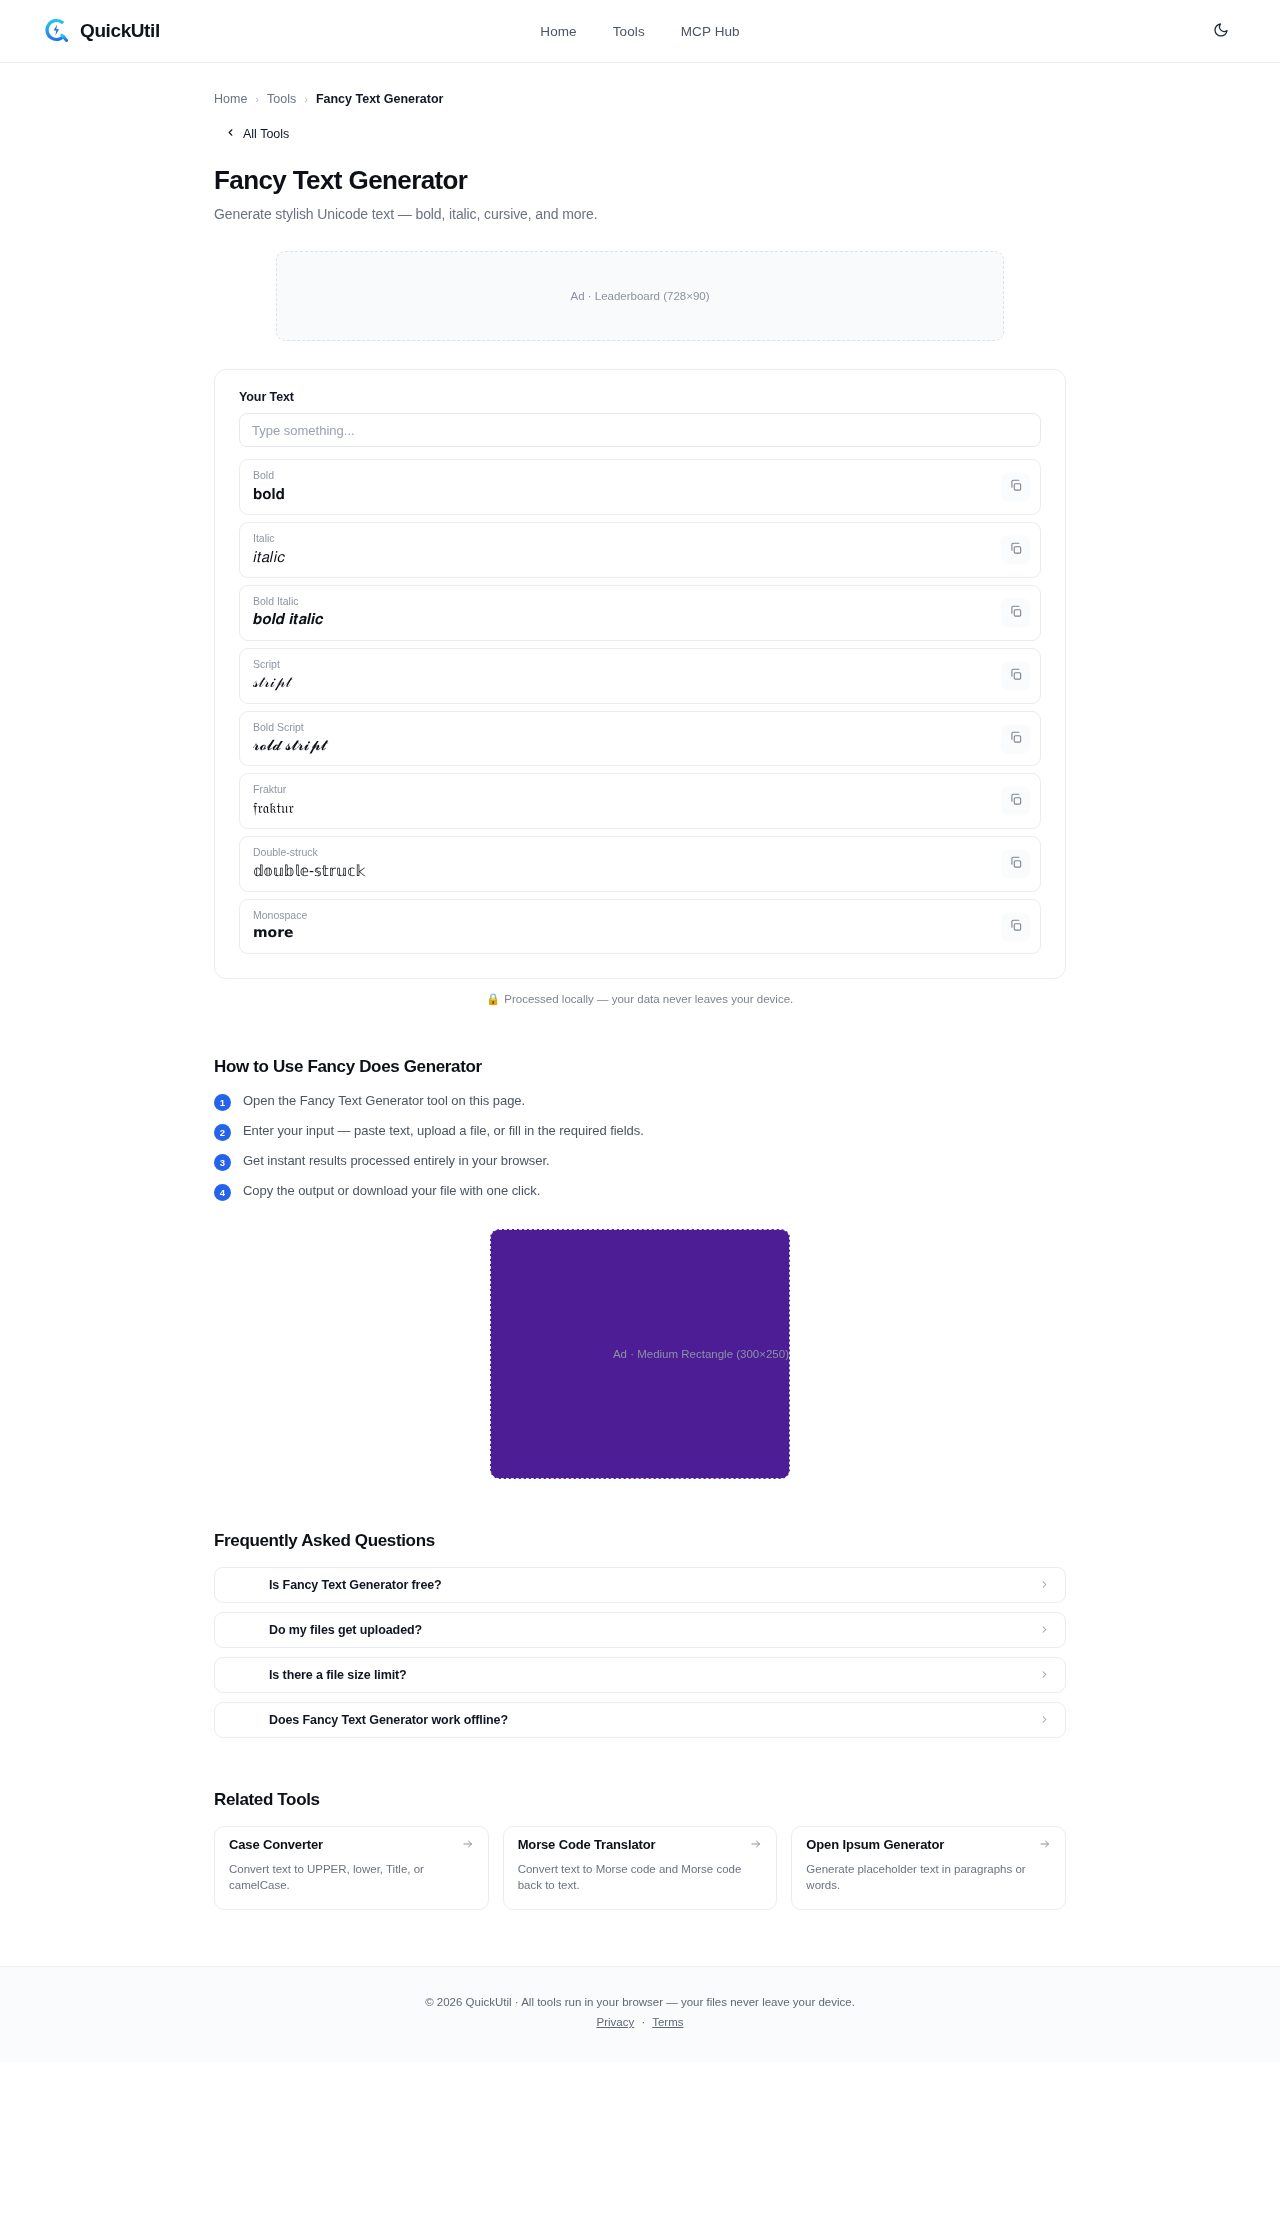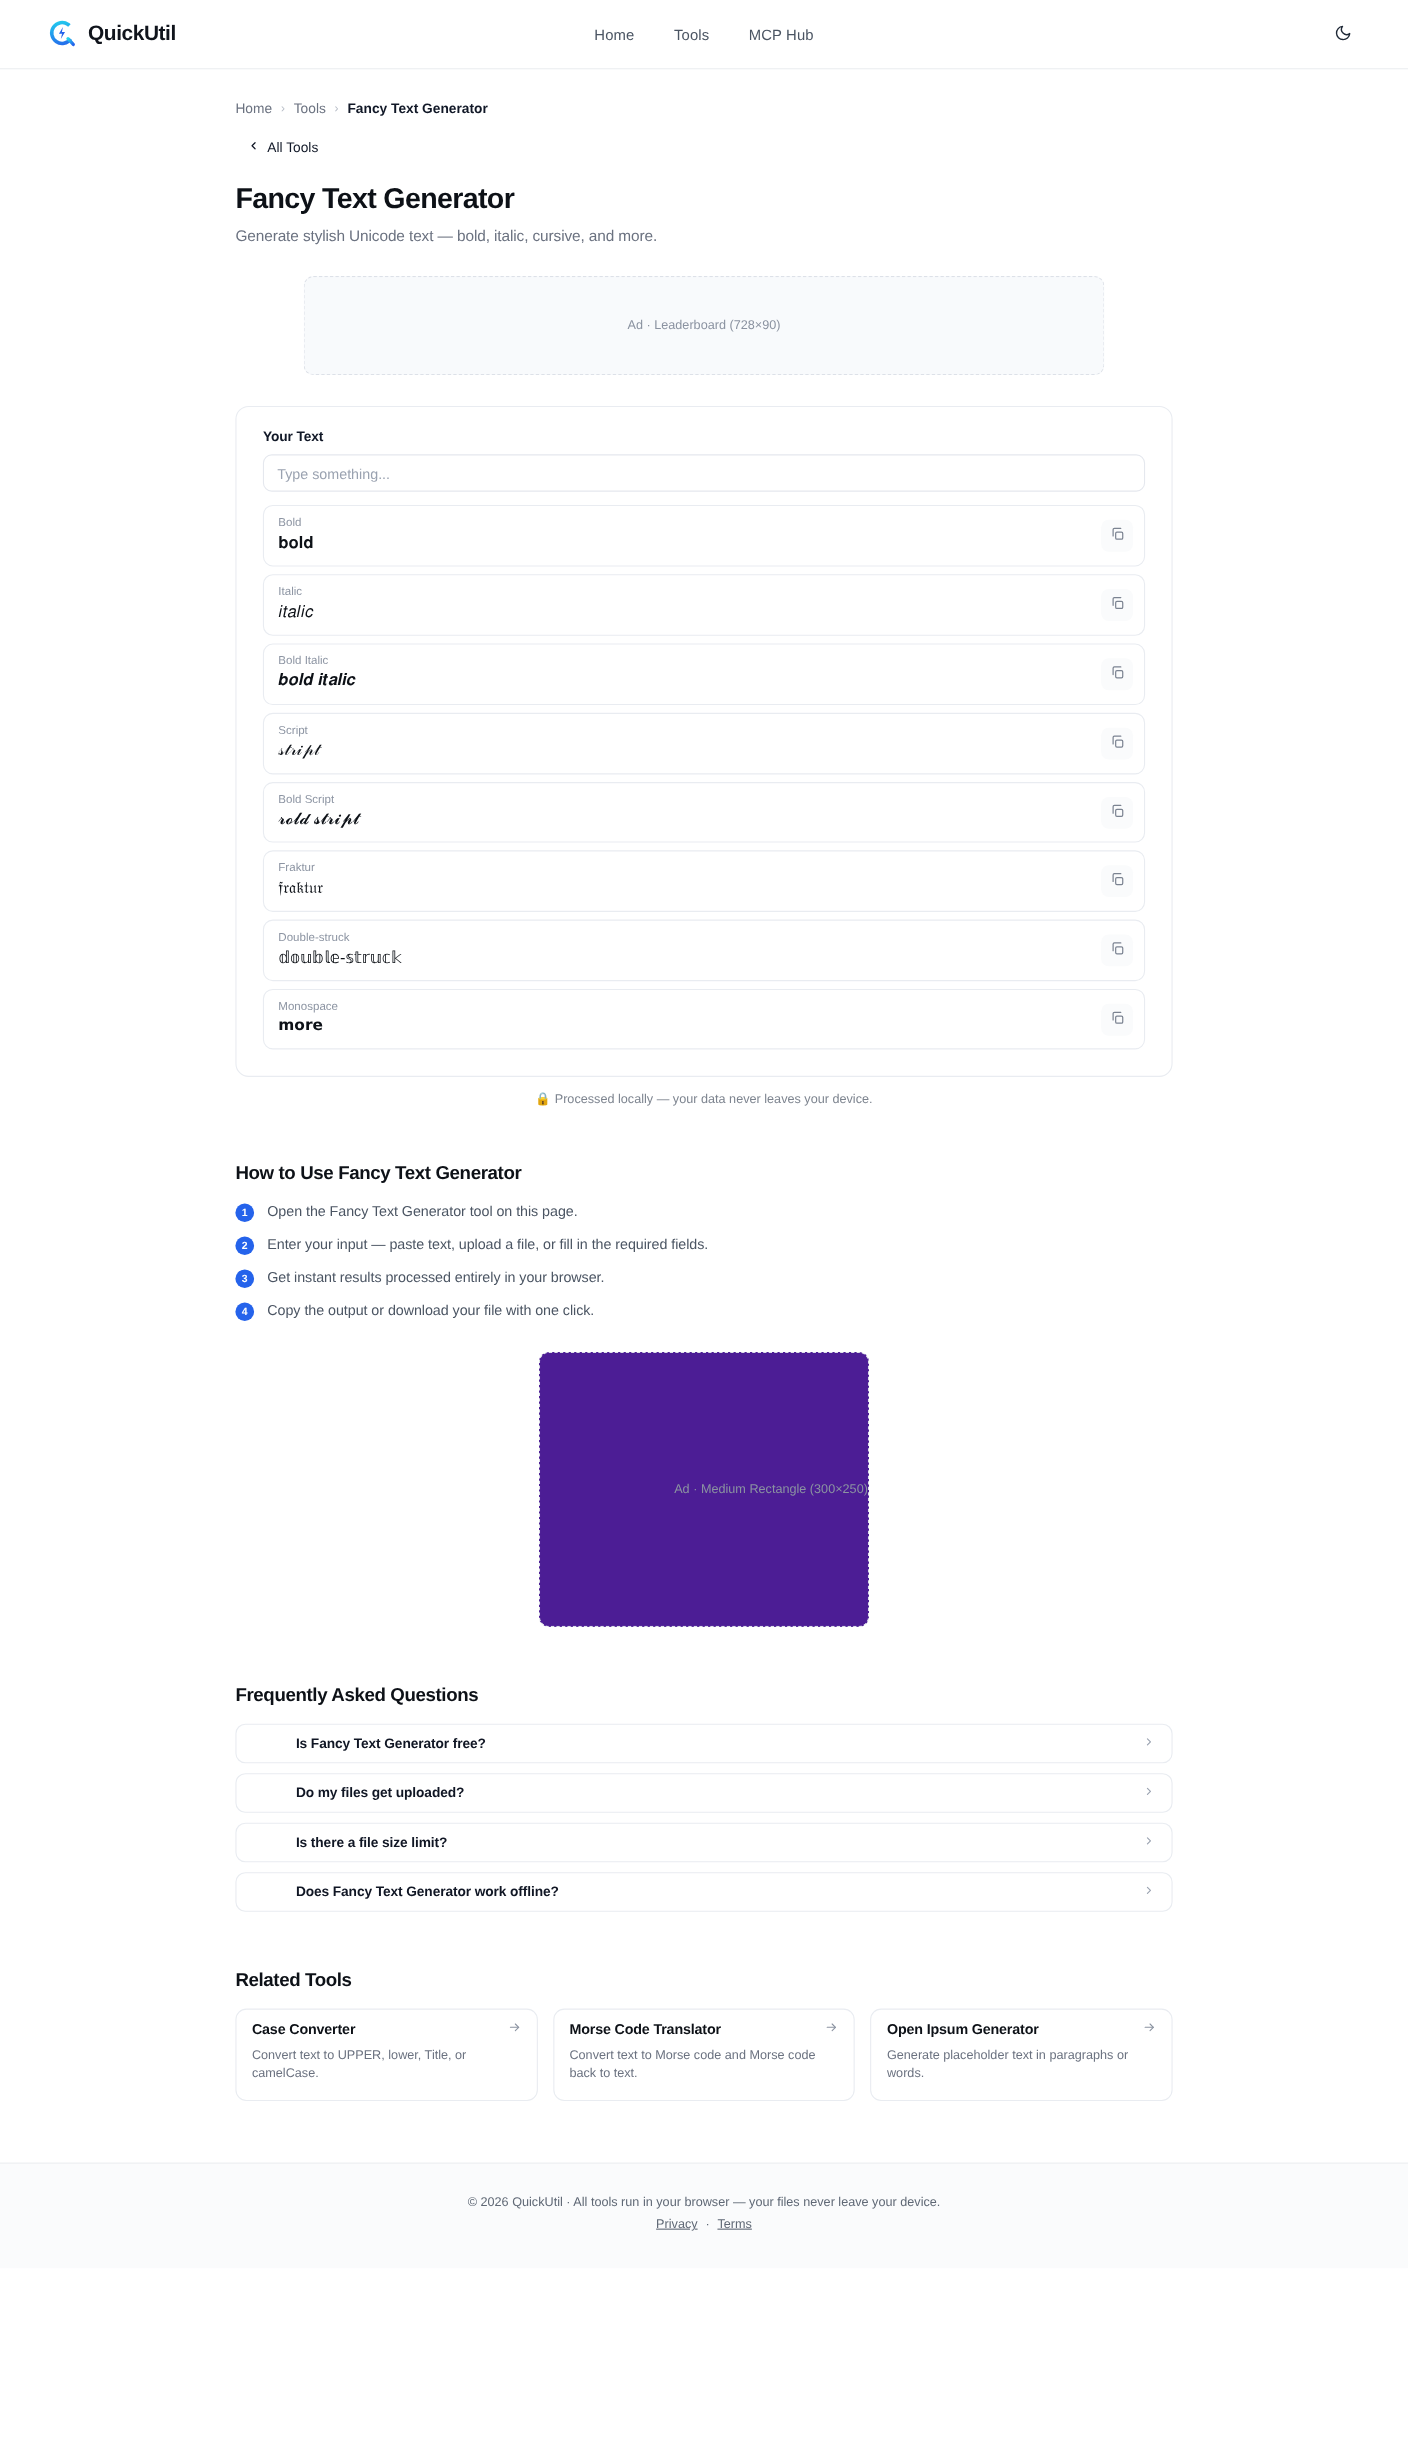--- a/index.html
+++ b/index.html
@@ -435,21 +435,21 @@
         </button>
       </div>
 
     </div>
   </section>
 
   <div class="narrow">
     <p class="privacy-note">🔒 Processed locally — your data never leaves your device.</p>
 
     <section class="howto">
-      <h2 class="section-h">How to Use Fancy Text Generator</h2>
+      <h2 class="section-h">How to Use Fancy Does Generator</h2>
       <div class="howto-list">
         <div class="howto-item">
           <span class="step-num">1</span>
           <span class="howto-text">Open the Fancy Text Generator tool on this page.</span>
         </div>
         <div class="howto-item">
           <span class="step-num">2</span>
           <span class="howto-text">Enter your input — paste text, upload a file, or fill in the required fields.</span>
         </div>
         <div class="howto-item">

